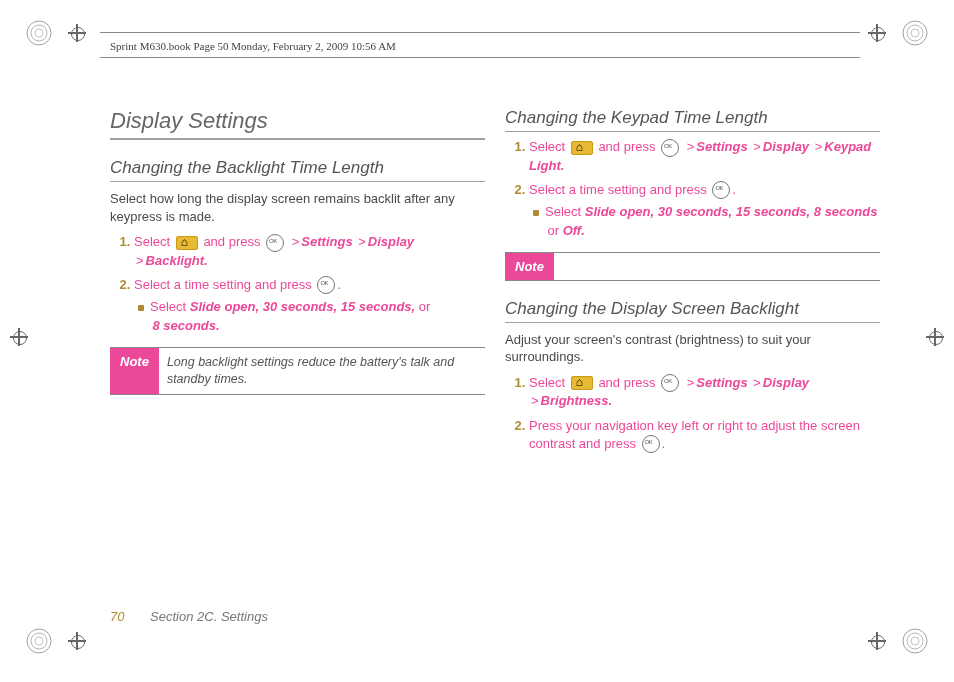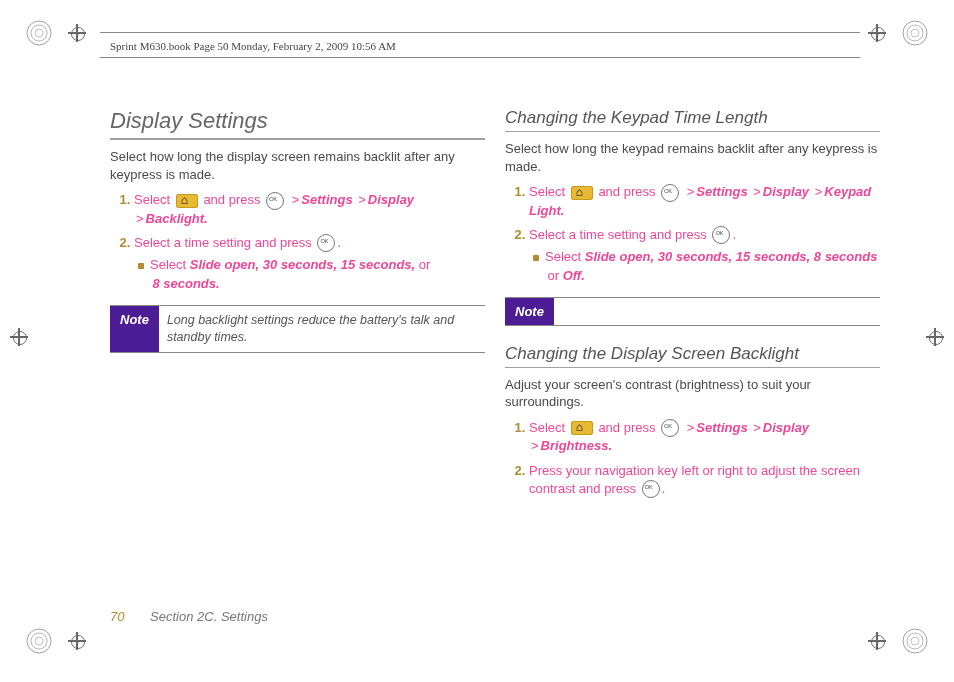--- a/index.html
+++ b/index.html
@@ -148,21 +148,21 @@
     color: #555;
     letter-spacing: -0.5px;
   }
   .note-box {
     display: flex;
     border-top: 1px solid #888;
     border-bottom: 1px solid #888;
     margin: 12px 0;
   }
   .note-label {
-    background: #4c1d95;
+    background: #ec4899;
     color: #fff;
     font-style: italic;
     font-weight: bold;
     padding: 6px 10px;
     font-size: 13px;
     white-space: nowrap;
   }
   .note-text {
     padding: 6px 8px;
     font-style: italic;
@@ -257,20 +257,21 @@
     </div>
 
   <div class="header-rule"></div>
   <div class="header-line">Sprint M630.book  Page 50  Monday, February 2, 2009  10:56 AM</div>
 
   <div class="content">
 
     <div class="col">
       <h1 class="maintitle">Display Settings</h1>
 
+      <h2 class="subtitle">Changing the Backlight Time Length</h2>
       <p class="lead">Select how long the display screen remains backlit after any keypress is made.</p>
 
       <ol class="steps">
         <li>
           <span>Select</span>
           <span class="home-icon"></span>
           <span>and press</span>
           <span class="ok-icon"></span>
           <span class="gt">&gt;</span><span class="path">Settings</span>
           <span class="gt">&gt;</span><span class="path">Display</span>
@@ -289,21 +290,20 @@
       </ol>
 
       <div class="note-box">
         <div class="note-label">Note</div>
         <div class="note-text">Long backlight settings reduce the battery's talk and standby times.</div>
       </div>
     </div>
 
     <div class="col">
       <h2 class="subtitle" style="margin-top:8px">Changing the Keypad Time Length</h2>
-      <p class="lead">Select how long the keypad remains backlit after any keypress is made.</p>
 
       <ol class="steps">
         <li>
           <span>Select</span>
           <span class="home-icon"></span>
           <span>and press</span>
           <span class="ok-icon"></span>
           <span class="gt">&gt;</span><span class="path">Settings</span>
           <span class="gt">&gt;</span><span class="path">Display</span>
           <span class="gt">&gt;</span><span class="path">Keypad Light.</span>

